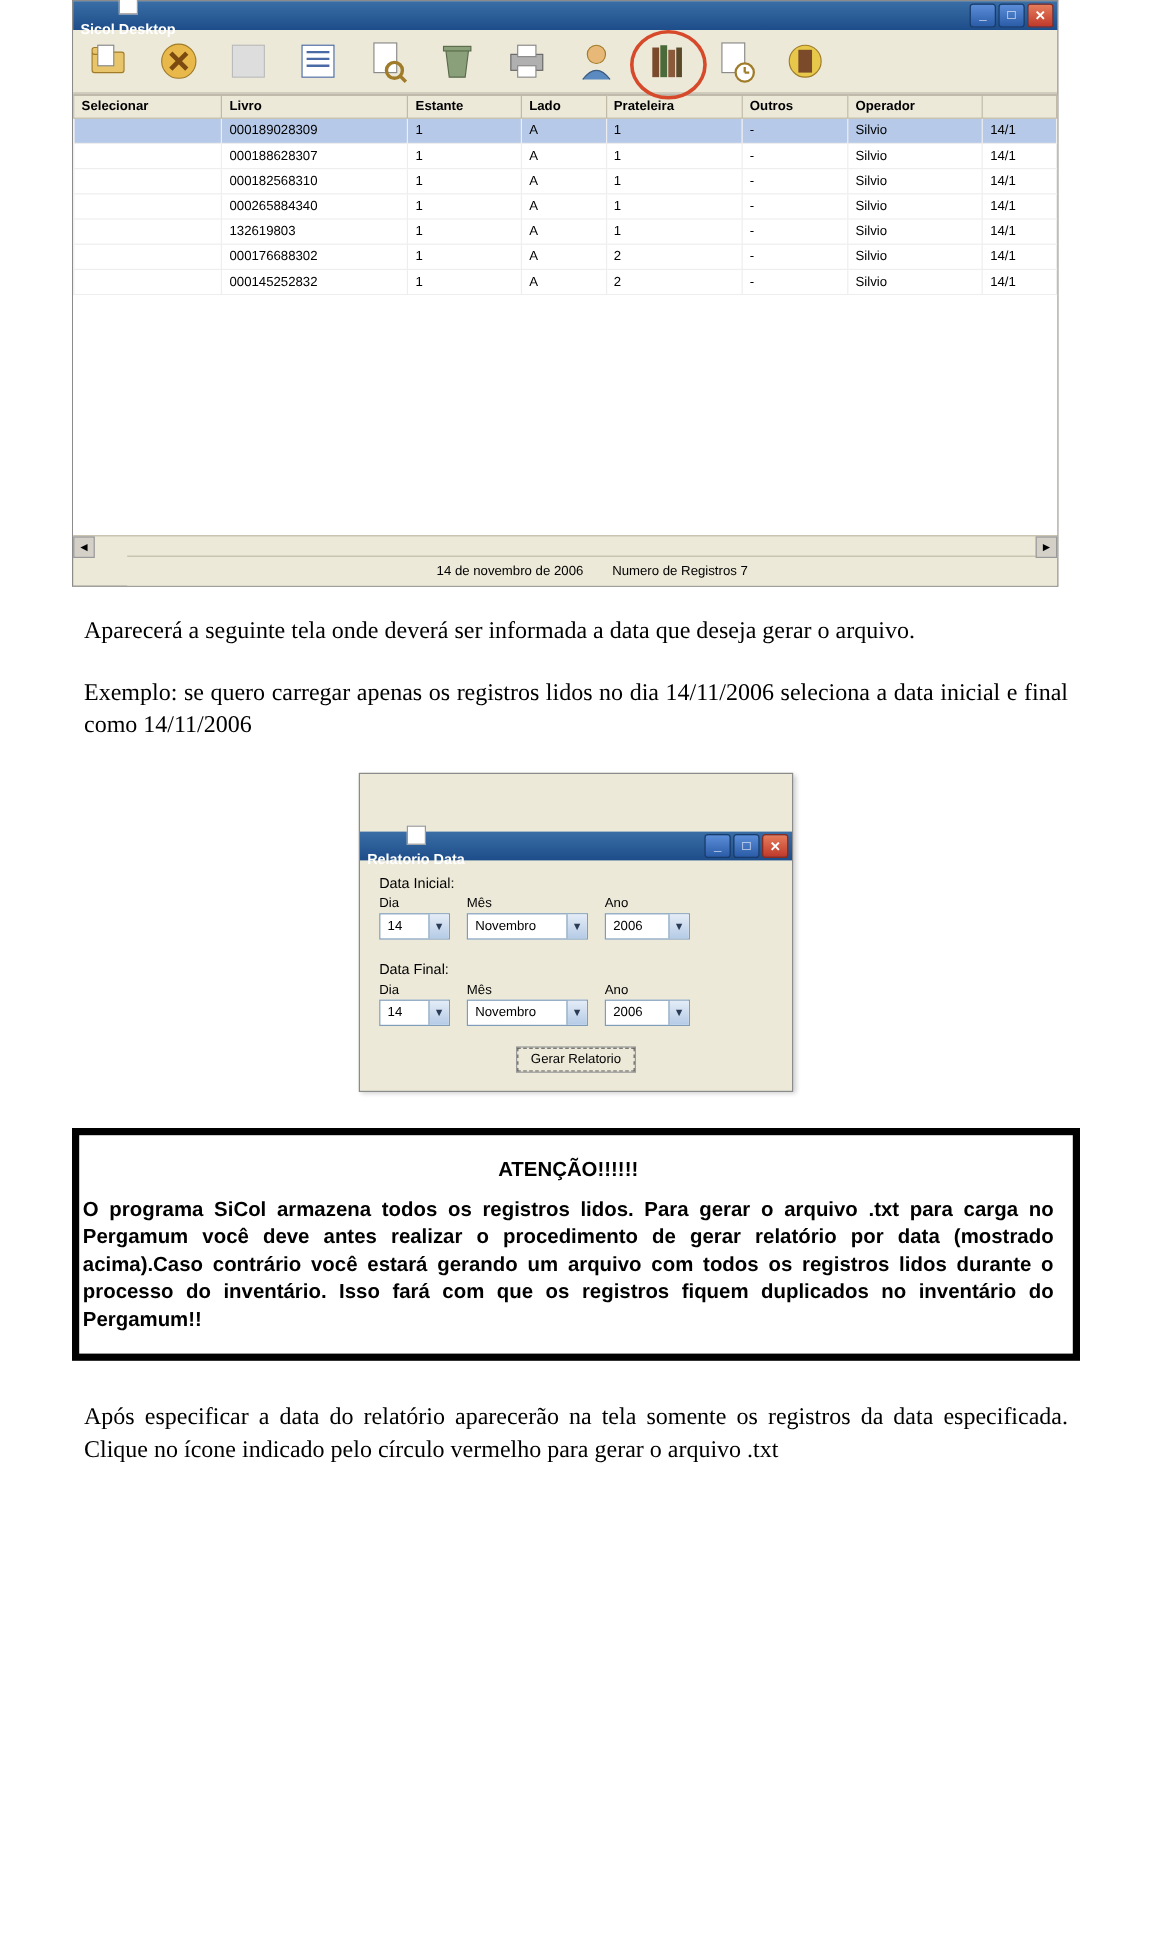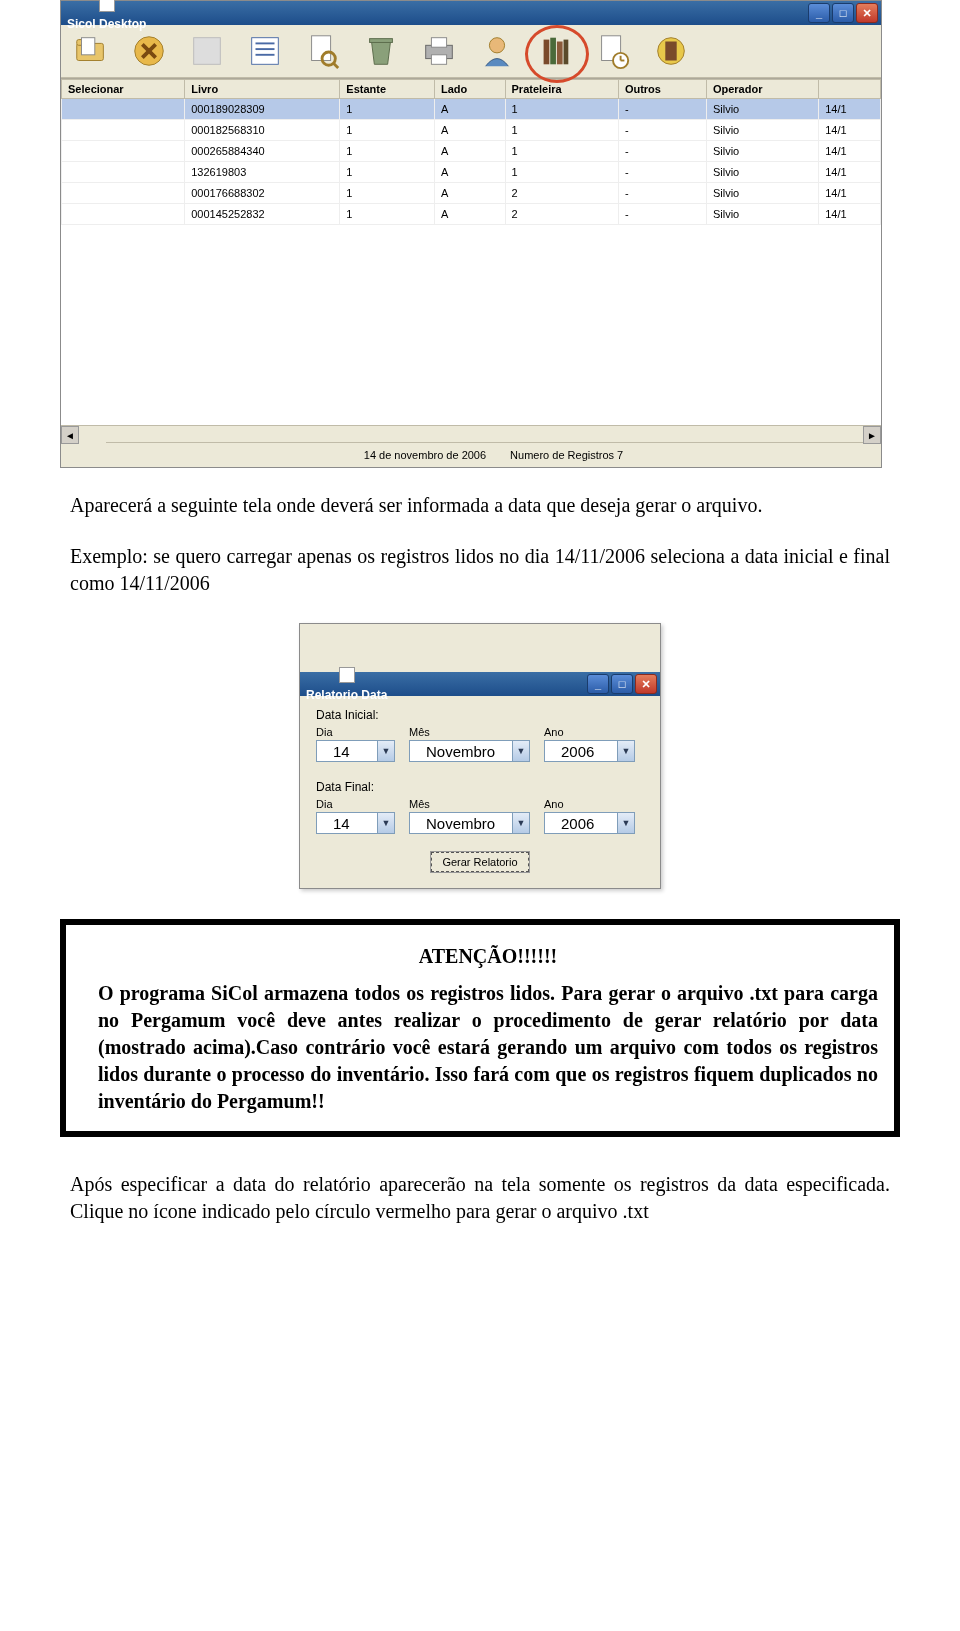--- a/index.html
+++ b/index.html
@@ -133,44 +133,44 @@
   .field-group-title { margin-bottom: 4px; }
   .field-row { display: flex; gap: 14px; margin-top: 2px; }
   .field-col .lbl { font-size: 11px; margin-bottom: 2px; display: block; }
   .combo {
     display: inline-flex;
     border: 1px solid #7f9db9;
     background: #fff;
     height: 20px;
     align-items: center;
   }
-  .combo .val { padding: 0 16px; font-size: 15px; min-width: 28px; }
+  .combo .val { padding: 0 6px; font-size: 11px; min-width: 28px; }
   .combo .dd {
     width: 16px; height: 100%;
     background: linear-gradient(to bottom,#e4ecf7,#b5cbe6);
     border-left: 1px solid #7f9db9;
     display: flex; align-items: center; justify-content: center;
     font-size: 9px; color: #2b3a55;
   }
   .gen-btn {
     display: block;
     margin: 10px auto 0 auto;
     border: 1px dashed #555;
     outline: 1px solid #999;
     background: #ece9d8;
     padding: 3px 10px;
     font-size: 11px;
   }
   
   .warn {
     margin: 0 60px;
     border: 6px solid #000;
-    padding: 18px 16px 16px 32px;
-    font-family: Liberation Serif, serif;
-    font-size: 20px;
+    padding: 18px 16px 16px 3px;
+    font-family: Liberation Sans, sans-serif;
+    font-size: 17px;
     line-height: 1.35;
     text-align: justify;
   }
   .warn-title {
     text-align: center;
     font-weight: bold;
     margin-bottom: 10px;
   }
   .warn b { font-weight: bold; }
 </style>
@@ -281,20 +281,30 @@
             <th>Prateleira</th>
             <th>Outros</th>
             <th>Operador</th>
             <th></th>
           </tr>
         </thead>
         <tbody id="rows">
             <tr class="sel">
               <td></td>
               <td>000189028309</td>
+              <td>1</td>
+              <td>A</td>
+              <td>1</td>
+              <td>-</td>
+              <td>Silvio</td>
+              <td>14/1</td>
+            </tr>
+            <tr>
+              <td></td>
+              <td>000188628307</td>
               <td>1</td>
               <td>A</td>
               <td>1</td>
               <td>-</td>
               <td>Silvio</td>
               <td>14/1</td>
             </tr>
             <tr>
               <td></td>
               <td>000182568310</td>

